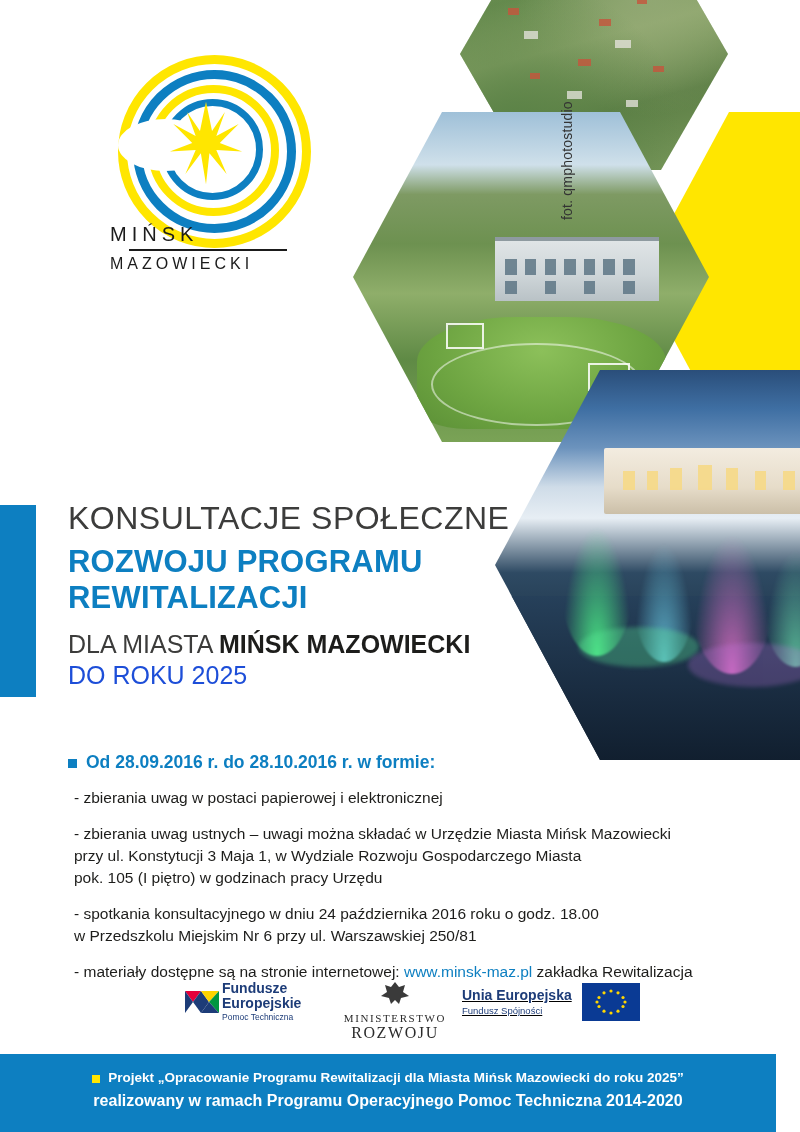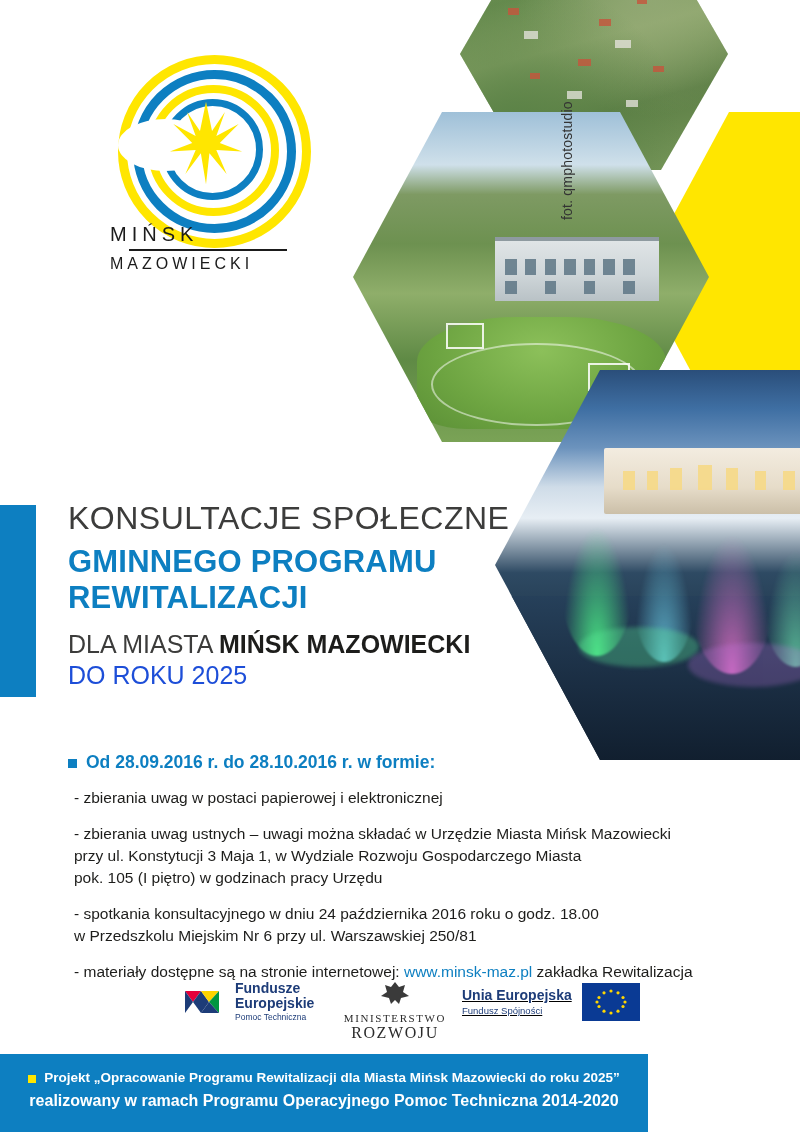--- a/index.html
+++ b/index.html
@@ -118,35 +118,35 @@
 
   
   .body{position:absolute;left:68px;top:752px;width:700px;color:#1d1d1b;}
   .lead{font-size:17.5px;font-weight:700;color:#0d7fc1;display:flex;align-items:flex-start;gap:9px;}
   .lead .bullet{width:9px;height:9px;background:#0d7fc1;margin-top:7px;flex:0 0 auto;}
   .item{font-size:15.5px;line-height:1.42;color:#1d1d1b;margin-top:14px;padding-left:6px;}
   .item a{color:#0d7fc1;text-decoration:none;}
 
   
   .funders{position:absolute;left:0;top:975px;width:800px;height:62px;}
-  .fund{position:absolute;display:flex;align-items:center;gap:16px;}
+  .fund{position:absolute;display:flex;align-items:center;gap:3px;}
   .fe-flag{width:34px;height:30px;position:relative;}
   .fe-txt .t1{font-size:14px;font-weight:700;color:#1d3c78;line-height:1.05;}
   .fe-txt .t2{font-size:8.5px;color:#1d3c78;margin-top:2px;}
   .mr{position:absolute;left:330px;top:5px;text-align:center;width:130px;}
   .mr .crown{font-size:21px;color:#3a3a3a;line-height:1;}
   .mr .m1{font-size:11px;letter-spacing:1.6px;color:#2b2b2b;margin-top:3px;font-family:"Liberation Serif",serif;}
   .mr .m2{font-size:16px;letter-spacing:1.6px;color:#2b2b2b;font-family:"Liberation Serif",serif;}
   .ue{position:absolute;left:462px;top:8px;display:flex;align-items:center;gap:10px;text-decoration:underline;}
   .ue .u1{font-size:14px;font-weight:700;color:#1d3c78;line-height:1.1;}
   .ue .u2{font-size:9.5px;color:#1d3c78;margin-top:2px;}
   .eu-flag{width:58px;height:38px;background:#0a3a94;position:relative;}
 
   
-  .band{position:absolute;left:0;bottom:0;width:648px;height:78px;background:#0d7fc1;color:#fff;}
+  .band{position:absolute;left:0;bottom:0;width:776px;height:78px;background:#0d7fc1;color:#fff;}
   .band .row1{display:flex;align-items:flex-start;justify-content:center;gap:8px;font-size:13.5px;font-weight:700;margin-top:16px;}
   .band .sq{width:8px;height:8px;background:#ffe600;margin-top:5px;flex:0 0 auto;}
   .band .row2{text-align:center;font-size:16px;font-weight:700;margin-top:7px;}
 </style>
 </head>
 <body>
 
 <div class="poster">
 
   <div class="photo-area">
@@ -236,21 +236,21 @@
       <div class="l1">MIŃSK</div>
       <div class="logo-rule"></div>
       <div class="l2">MAZOWIECKI</div>
     </div>
   </div>
 
   <div class="left-bar"></div>
 
   <div class="headline">
     <div class="h-line1">KONSULTACJE SPOŁECZNE</div>
-    <div class="h-line2">GMINNEGO PROGRAMU</div>
+    <div class="h-line2">ROZWOJU PROGRAMU</div>
     <div class="h-line3">REWITALIZACJI</div>
     <div class="h-line4"><span>DLA MIASTA </span><b>MIŃSK MAZOWIECKI</b></div>
     <div class="h-line5">DO ROKU 2025</div>
   </div>
 
   <div class="body">
     <div class="lead">
       <span class="bullet"></span>
       <span>Od 28.09.2016 r. do 28.10.2016 r. w formie:</span>
     </div>

